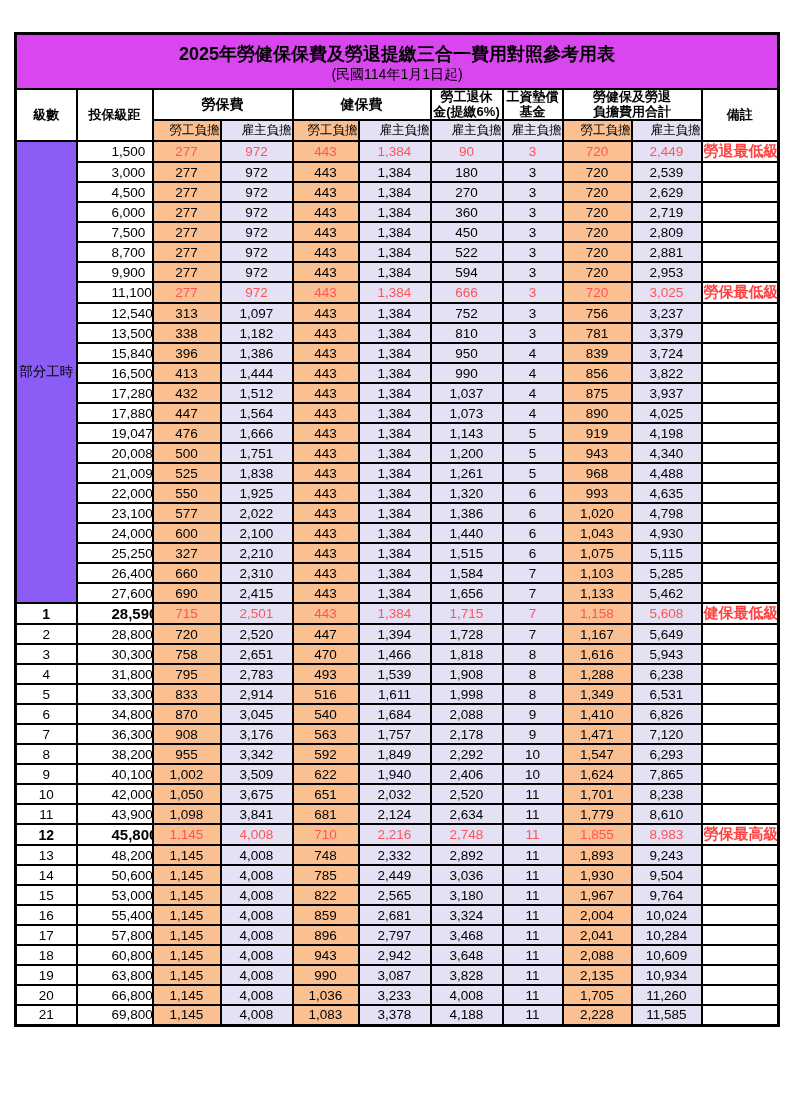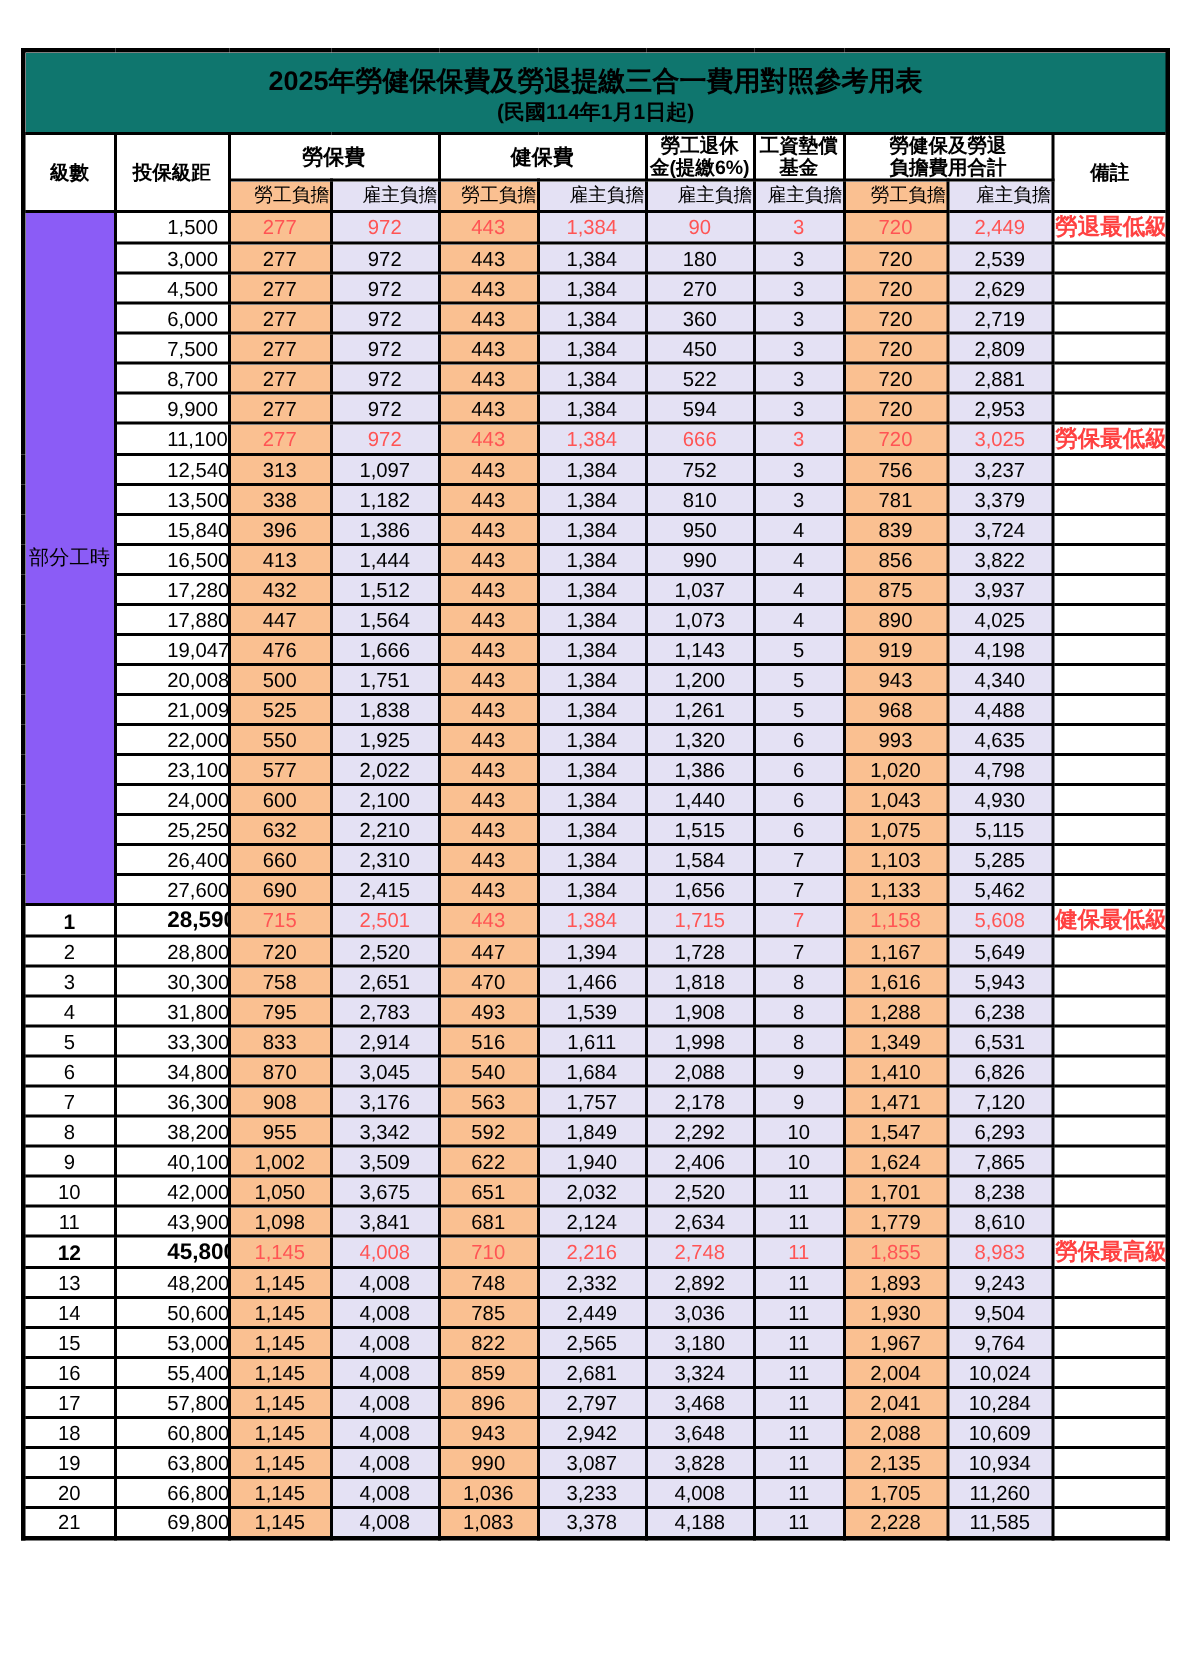--- a/index.html
+++ b/index.html
@@ -9,23 +9,23 @@
   }
   .sheet { position:absolute; left:14px; top:32px; }
   table {
     border-collapse:collapse; table-layout:fixed; width:763px;
     border:3px solid #000;
   }
   th,td {
     border:2px solid #000; padding:0; overflow:hidden; white-space:nowrap;
     text-align:center; vertical-align:middle;
   }
-  .title-cell { height:53px; background:#0f766e; }
+  .title-cell { height:53px; background:#d946ef; }
   .title { font-size:18px; font-weight:bold; line-height:1.45; }
-  .subtitle { font-size:14px; font-weight:bold; line-height:1.1; }
+  .subtitle { font-size:14px; font-weight:normal; line-height:1.1; }
   tr.group-row th { height:29px; font-size:13px; font-weight:bold; line-height:1.12; background:#fff; }
   tr.group-row th.grp1 { font-size:14px; }
   tr.group-row th .l { display:block; }
   tr.sub-row th { height:19px; font-size:12.5px; font-weight:normal;text-align:right; }
   tbody tr { height:20px; }
   tbody td { font-size:13.5px; }
   td.level { background:#fff; }
   td.parttime { background:#8b5cf6; font-size:13.5px; }
   td.bracket { background:#fff; text-align:right; padding-right:7px; font-size:13.5px;padding-left:34px; }
   td.note { font-size:15px; font-weight:bold; color:#ff4242; padding:0 1px; }
@@ -327,21 +327,21 @@
           <td class="val emp">443</td>
           <td class="val er">1,384</td>
           <td class="val er">1,440</td>
           <td class="val er">6</td>
           <td class="val emp">1,043</td>
           <td class="val er">4,930</td>
           <td class="note"></td>
         </tr>
         <tr>
           <td class="bracket">25,250</td>
-          <td class="val emp">632</td>
+          <td class="val emp">327</td>
           <td class="val er">2,210</td>
           <td class="val emp">443</td>
           <td class="val er">1,384</td>
           <td class="val er">1,515</td>
           <td class="val er">6</td>
           <td class="val emp">1,075</td>
           <td class="val er">5,115</td>
           <td class="note"></td>
         </tr>
         <tr>

